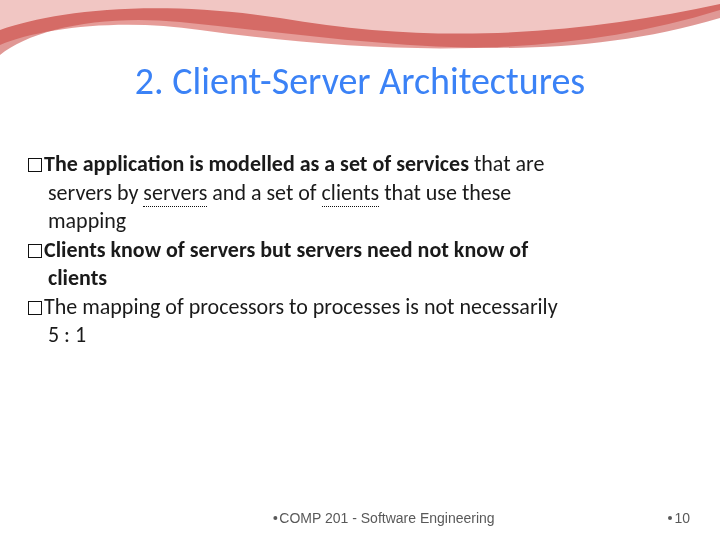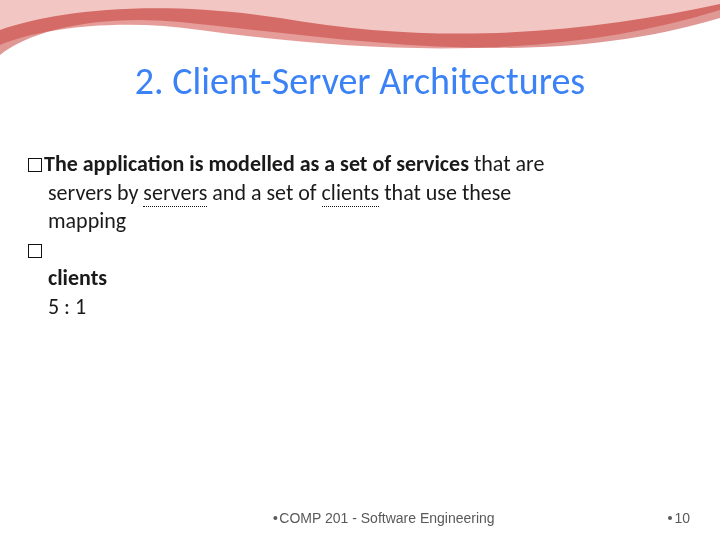--- a/index.html
+++ b/index.html
@@ -102,27 +102,30 @@
     <span class="bullet-box"></span><span class="bold">The application is modelled as a set of services</span><span> that are</span>
   </div>
   <div class="bullet-line indent-continue">
     <span>servers by </span><span class="dotted-underline">servers</span><span> and a set of </span><span class="dotted-underline">clients</span><span> that use these</span>
   </div>
   <div class="bullet-line indent-continue">
     <span>mapping</span>
   </div>
 
   <div class="bullet-line">
-    <span class="bullet-box"></span>
+    <span class="bullet-box"></span><span class="bold">Clients know of servers but servers need not know of</span>
   </div>
   <div class="bullet-line indent-continue">
     <span class="bold">clients</span>
   </div>
 
 
+  <div class="bullet-line">
+    <span class="bullet-box"></span><span>The mapping of processors to processes is not necessarily</span>
+  </div>
   <div class="bullet-line indent-continue">
     <span>5 : 1</span>
   </div>
 
 </div>
 
 <div class="footer">
   <span class="footer-center">
     <span class="footer-dot"></span><span>COMP 201 - Software Engineering</span>
   </span>

